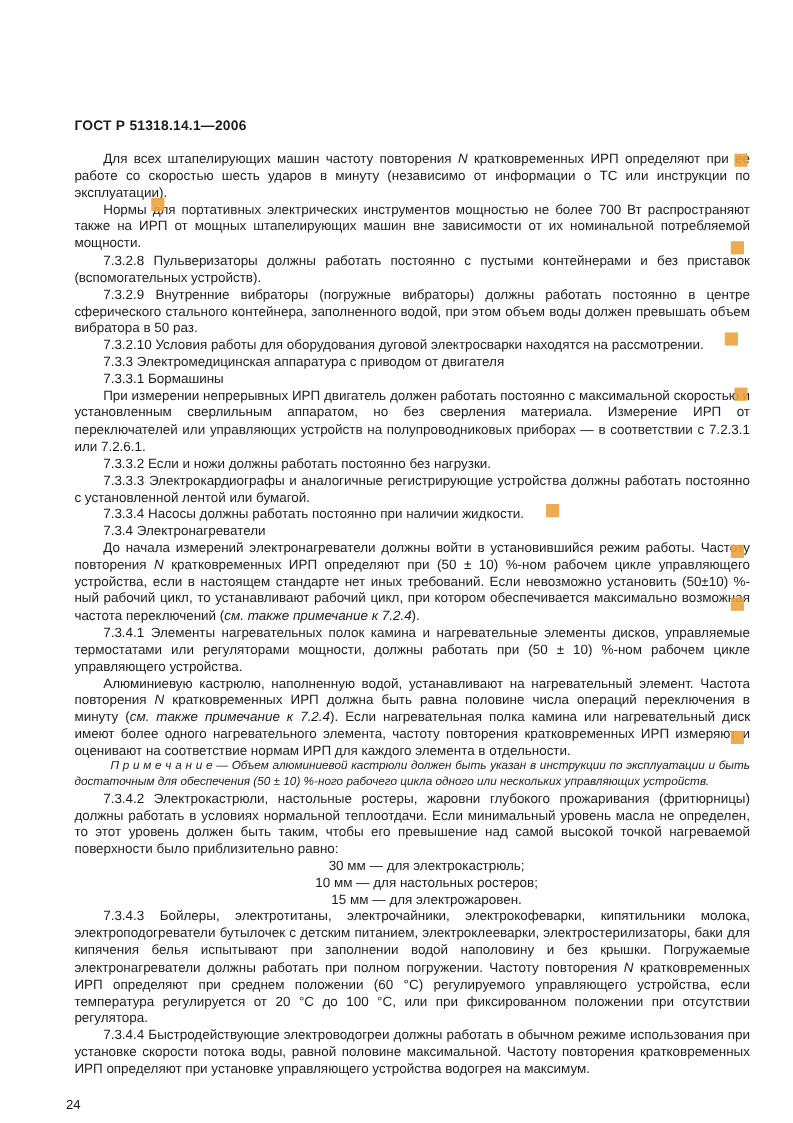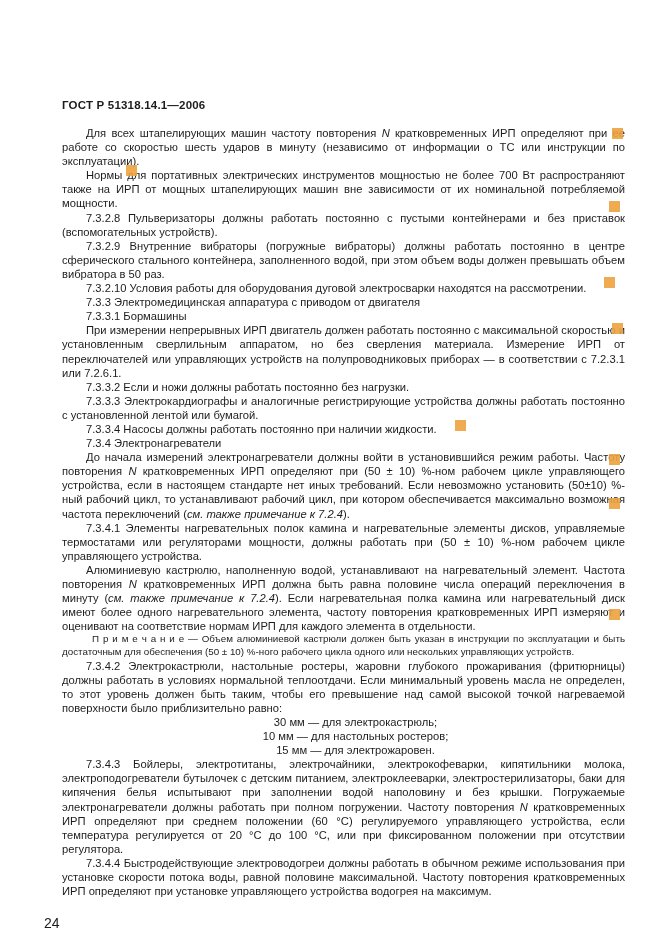--- a/index.html
+++ b/index.html
@@ -35,32 +35,33 @@
     text-align: justify;
     hyphens: auto;
   }
   .doc-body p {
     margin: 0;
     text-indent: 24px;
   }
   .doc-body p.note {
     font-size: 9.8px;
     line-height: 12.6px;
+    font-style: italic;
     text-indent: 30px;
   }
   .doc-body p.list {
     text-align: center;
   }
   .seg-b { font-weight: 400; }
   .seg-i { font-style: italic; }
   .page-number {
     position: absolute;
-    left: 44px;
+    left: 55px;
     top: 874px;
-    font-size: 14px;
+    font-size: 11px;
   }
   .hl {
     position: absolute;
     width: 11px;
     height: 11px;
     background: var(--hl-color, #eca23f);
     opacity: 0.9;
   }
 </style>
 </head>

